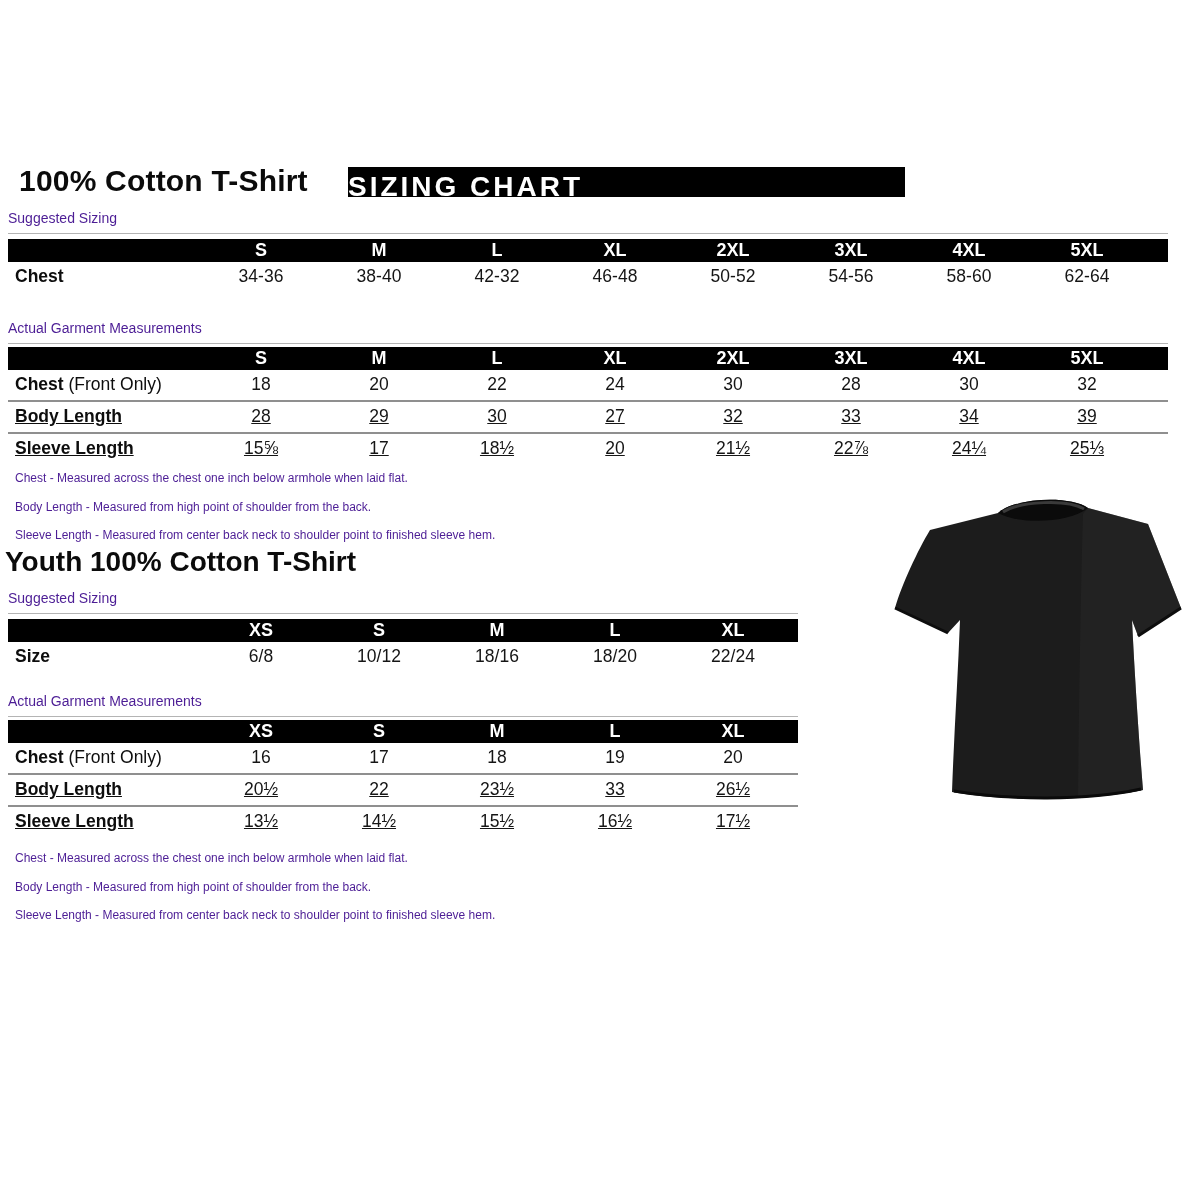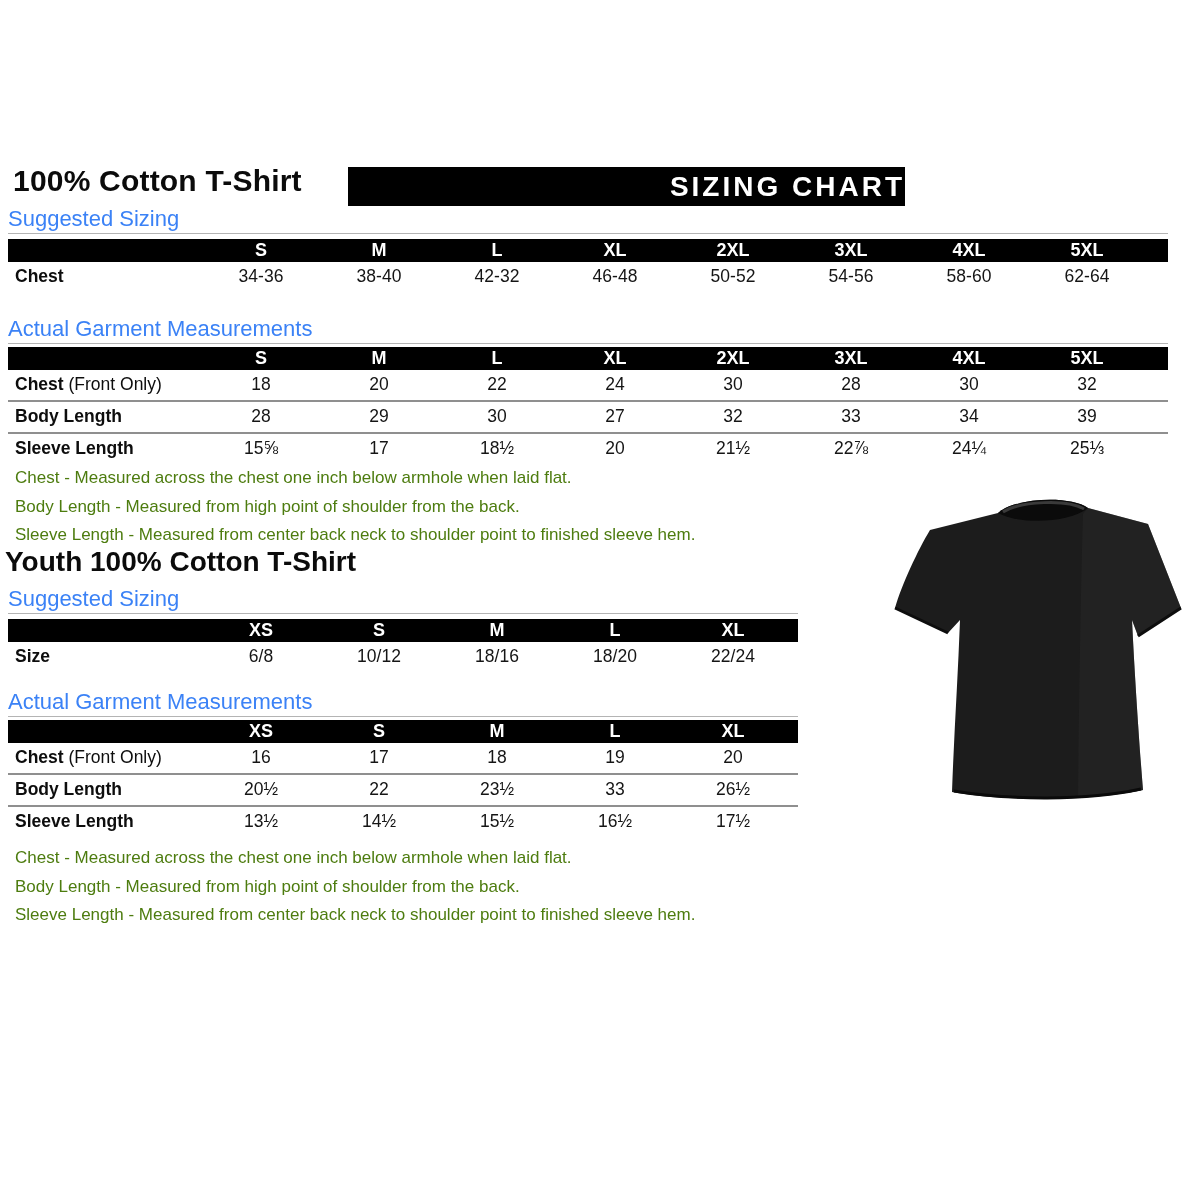--- a/index.html
+++ b/index.html
@@ -1,46 +1,46 @@
 <!DOCTYPE html>
 <html><head>
 <meta charset="utf-8">
 <style>
   html,body{margin:0;padding:0;background:#fff;}
   body{width:1200px;height:1200px;position:relative;font-family:"Liberation Sans",sans-serif;color:#111;overflow:hidden;}
   .abs{position:absolute;}
 
-  #title{left:13px;top:164px;font-size:30px;font-weight:bold;color:#0b0b0b;letter-spacing:0.2px;}
-  #banner{left:348px;top:167px;width:557px;height:39px;background:#000;color:#fff;
-          text-align:right;line-height:39px;font-size:28px;font-weight:bold;letter-spacing:3px;}
+  #title{left:19px;top:164px;font-size:30px;font-weight:bold;color:#0b0b0b;letter-spacing:0.2px;}
+  #banner{left:348px;top:167px;width:557px;height:30px;background:#000;color:#fff;
+          text-align:left;line-height:39px;font-size:28px;font-weight:bold;letter-spacing:3px;}
   #youth-title{left:5px;top:546px;font-size:28px;font-weight:bold;color:#0b0b0b;}
 
-  .section-label{font-size:22px;color:#3b82f6;line-height:21px;margin-bottom:4px;}
+  .section-label{font-size:14px;color:#4c1d95;line-height:21px;margin-bottom:4px;}
   .rule{height:1px;background:#b4b4b4;}
 
   .size-table{border-collapse:collapse;table-layout:fixed;}
   .size-table th{background:#000;color:#fff;font-size:18px;font-weight:bold;height:23px;padding:0;text-align:center;}
   .size-table td{font-size:17.5px;text-align:center;padding:4px 0 5px 0;color:#151515;}
   .size-table td.row-label{text-align:left;padding-left:7px;font-weight:bold;color:#0d0d0d;white-space:nowrap;}
   .size-table td.row-label .suffix{font-weight:normal;}
-  .size-table.actual tbody tr:not(:first-child) td{border-top:2px solid #8f8f8f;}
+  .size-table.actual tbody tr:not(:first-child) td{border-top:2px solid #8f8f8f;text-decoration:underline;}
 
   #sec-adult-suggested{left:8px;top:208px;width:1160px;}
   #sec-adult-suggested .size-table{margin-top:5px;}
   #sec-adult-actual{left:8px;top:318px;width:1160px;}
   #sec-adult-actual .size-table{margin-top:3px;}
   #sec-youth-suggested{left:8px;top:588px;width:790px;}
   #sec-youth-suggested .size-table{margin-top:5px;}
   #sec-youth-actual{left:8px;top:691px;width:790px;}
   #sec-youth-actual .size-table{margin-top:3px;}
 
   .notes{left:15px;}
   #notes-adult{top:464px;}
   #notes-youth{top:844px;}
-  .notes div{font-size:17px;line-height:28.5px;color:#4d7c0f;}
+  .notes div{font-size:12px;line-height:28.5px;color:#4c1d95;}
 
   #product-photo{left:872px;top:462px;width:326px;height:356px;}
 </style>
 </head>
 <body>
 
 <div class="abs" id="title">100% Cotton T-Shirt</div>
 <div class="abs" id="banner">SIZING CHART</div>
 
 <div class="abs" id="sec-adult-suggested">

